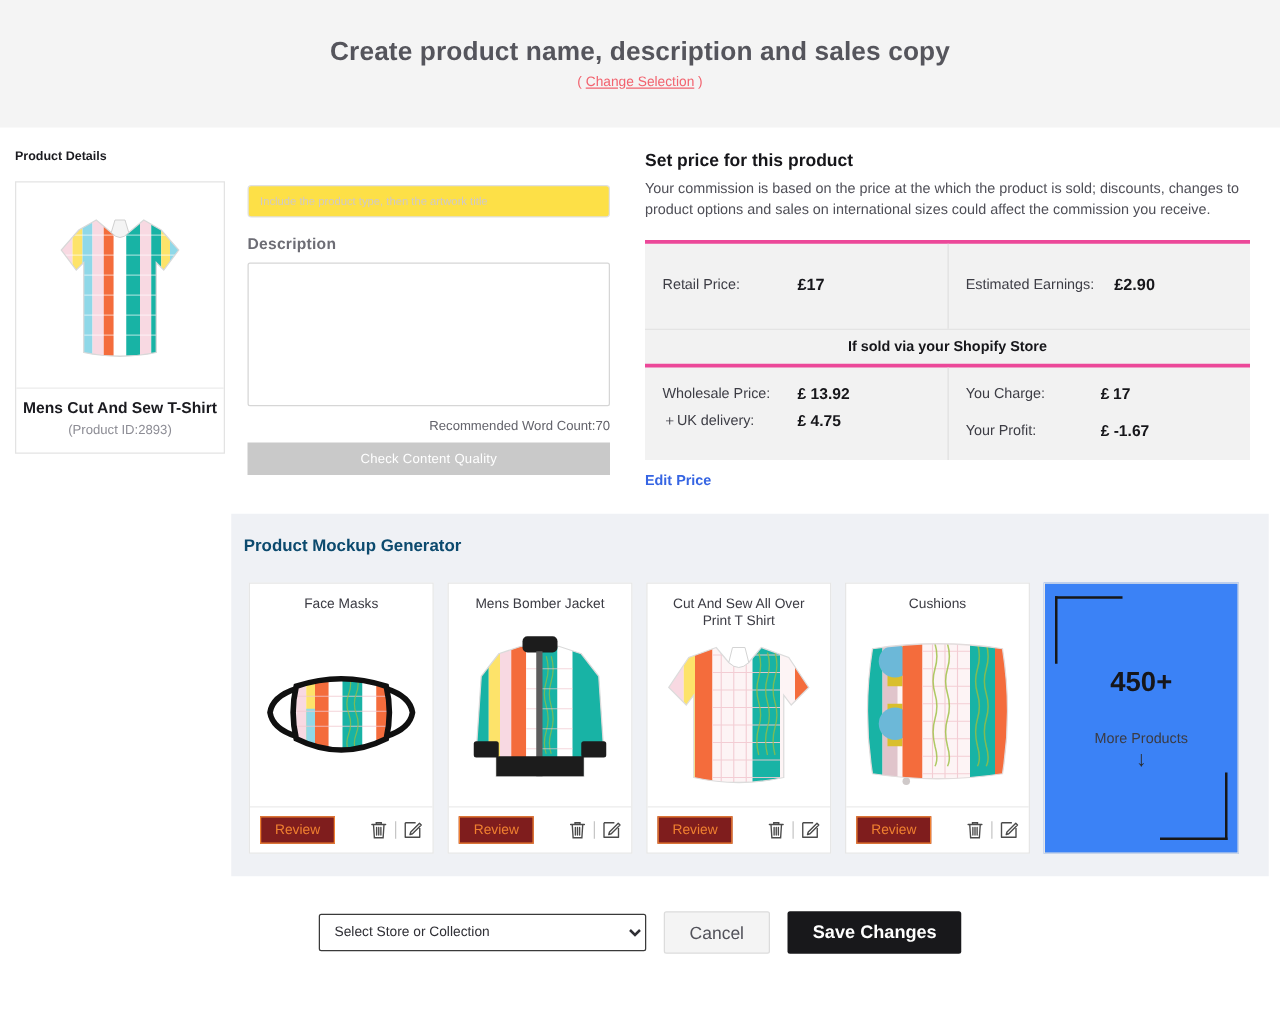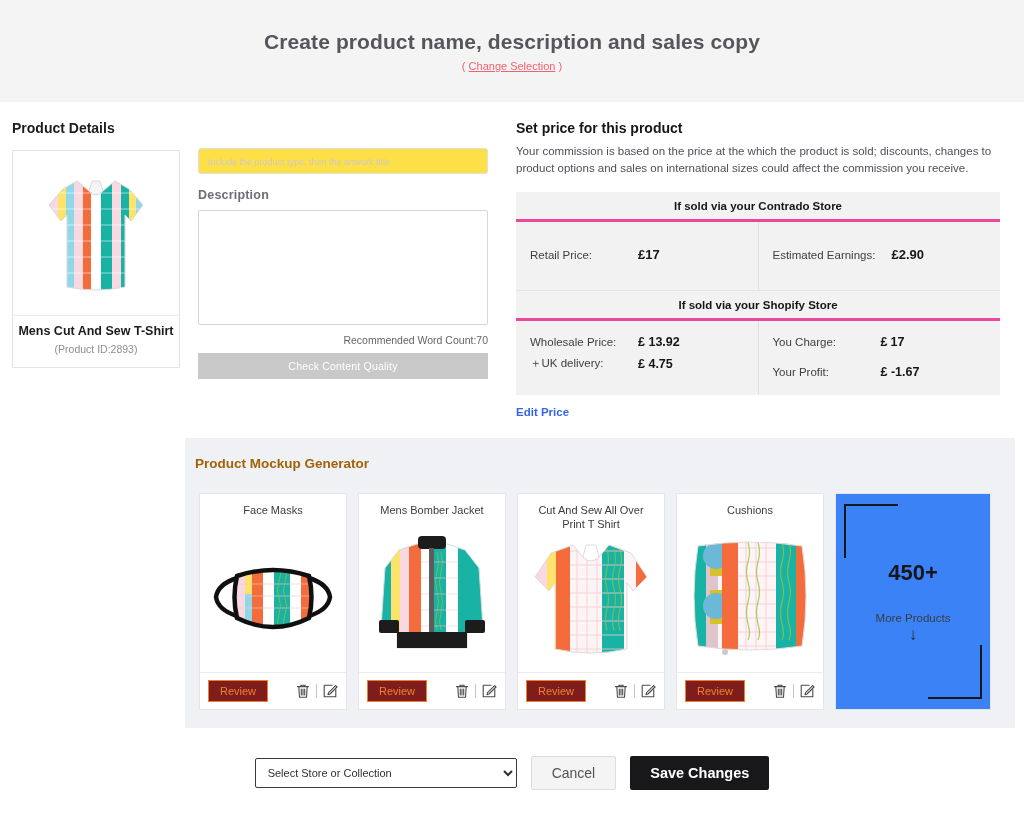--- a/index.html
+++ b/index.html
@@ -37,21 +37,21 @@
   .content { position: relative; }
 
   .top-row {
     display: flex;
     padding: 18px 12px 0 12px;
   }
 
   
   .col-left { width: 168px; flex: 0 0 168px; }
   .section-title {
-    font-size: 14px; font-weight: bold; color: #1b1b20;
+    font-size: 10px; font-weight: bold; color: #1b1b20;
     margin: 0 0 14px 0;
   }
   .product-card {
     border: 1px solid #e3e3e3;
     background: #fff;
   }
   .product-thumb-box {
     height: 165px;
     display: flex; align-items: center; justify-content: center;
     border-bottom: 1px solid #ececec;
@@ -145,21 +145,21 @@
     margin: 18px 12px 0 185px;
     background: #eff1f5;
     padding: 16px 14px 18px 10px;
     width: 830px;
   }
   .mockup-head {
     display: flex; align-items: center;
     padding: 2px 0 0 0;
   }
   .mockup-head h3 {
-    margin: 0; font-size: 13.5px; font-weight: bold; color: #a16207;
+    margin: 0; font-size: 13.5px; font-weight: bold; color: #0c4a6e;
   }
   .bg-group { margin-left: auto; display: flex; align-items: center; }
   .bg-label { font-size: 12.5px; font-weight: bold; color: #16161a; margin-right: 10px; }
   .color-input {
     width: 112px; height: 26px; background: #fff;
     border: 1px solid #cfcfcf; border-right: none;
     font-size: 7px; padding: 0 6px; color: #4a4a52;
     font-family: "Liberation Sans", sans-serif;
   }
   .color-swatch-btn {
@@ -315,21 +315,20 @@
       <textarea class="desc-area" placeholder="" style=""></textarea>
       <div class="word-count">Recommended Word Count:70</div>
       <button class="quality-btn">Check Content Quality</button>
     </div>
 
     <div class="col-right">
       <div class="price-title">Set price for this product</div>
       <p class="price-desc">Your commission is based on the price at the which the product is sold; discounts, changes to product options and sales on international sizes could affect the commission you receive.</p>
 
       <div class="price-table">
-        <div class="price-band">If sold via your Contrado Store</div>
         <div class="price-split">
           <div class="price-cell bordered">
             <div class="rp-row">
               <span class="lbl">Retail Price:</span>
               <span class="val wide">£</span>
               <span class="val">17</span>
             </div>
           </div>
           <div class="price-cell">
             <div class="ee-row">

